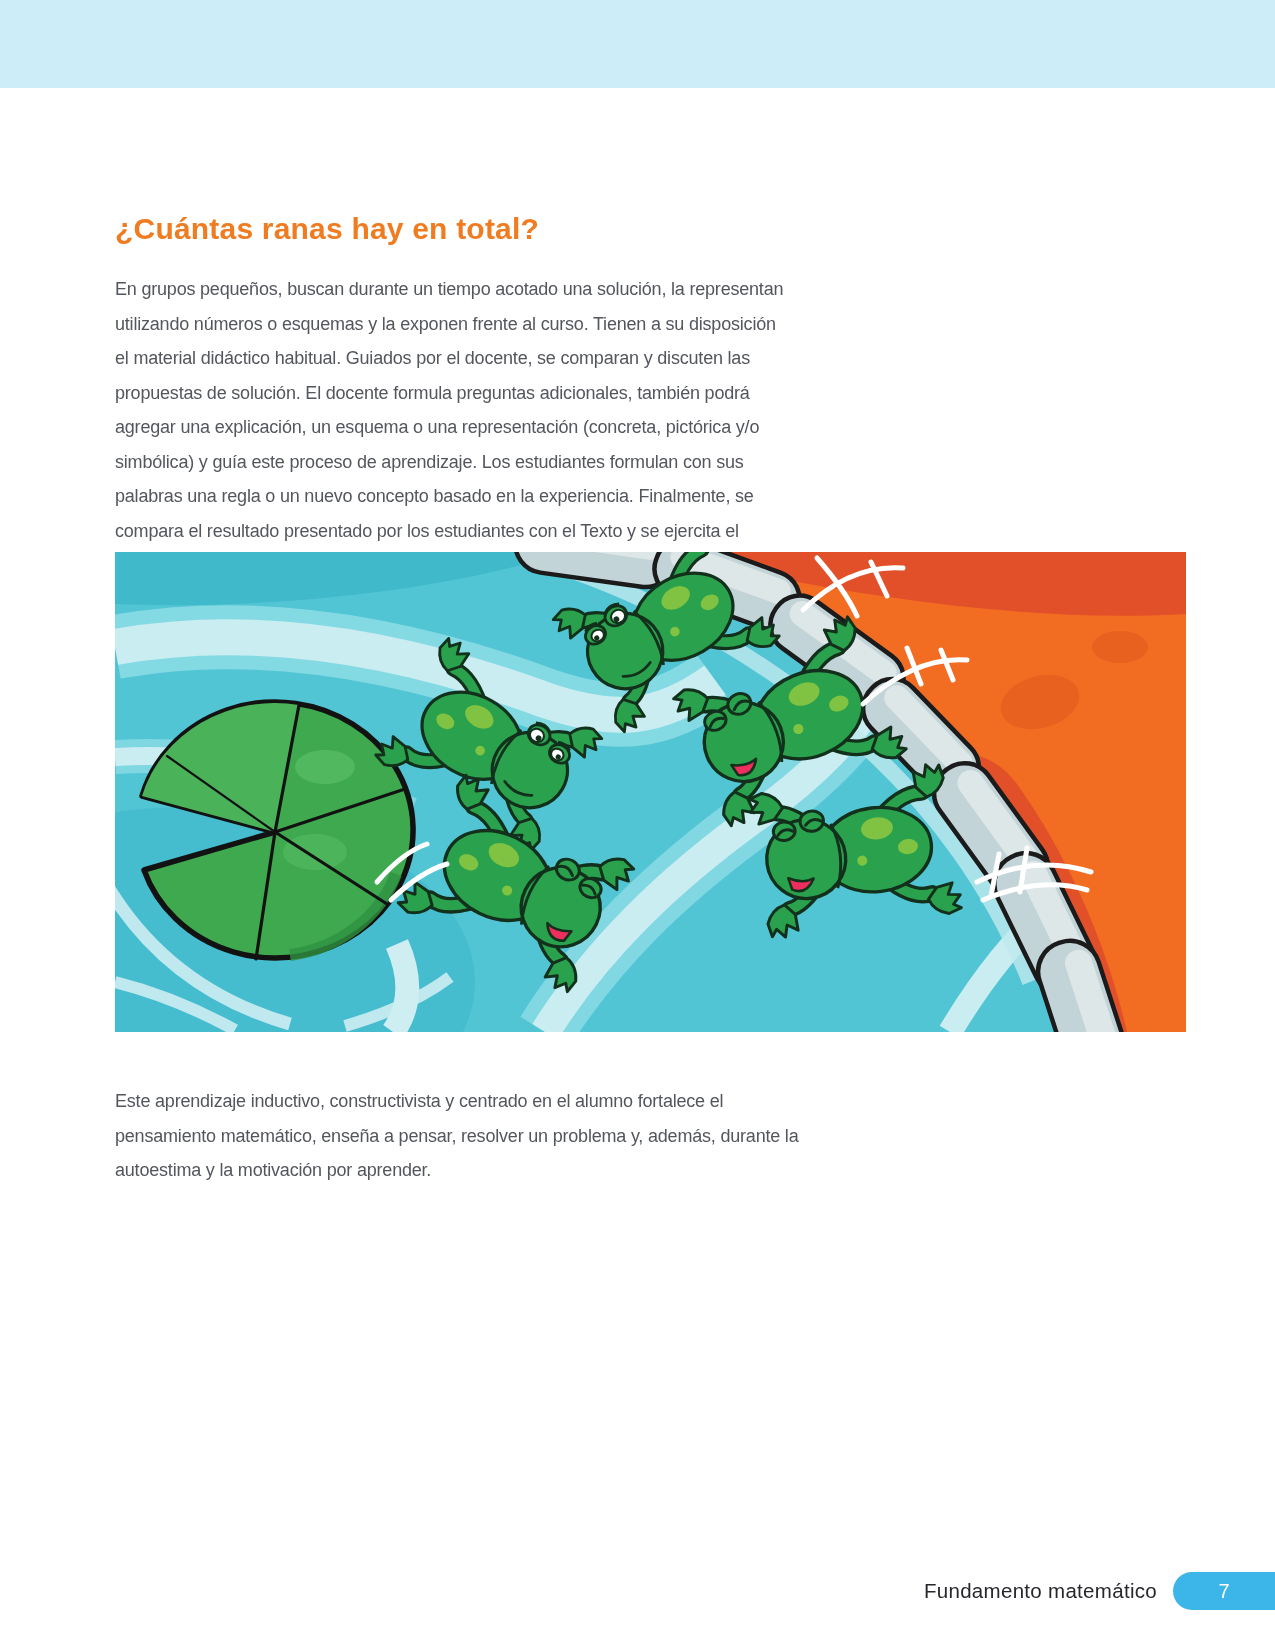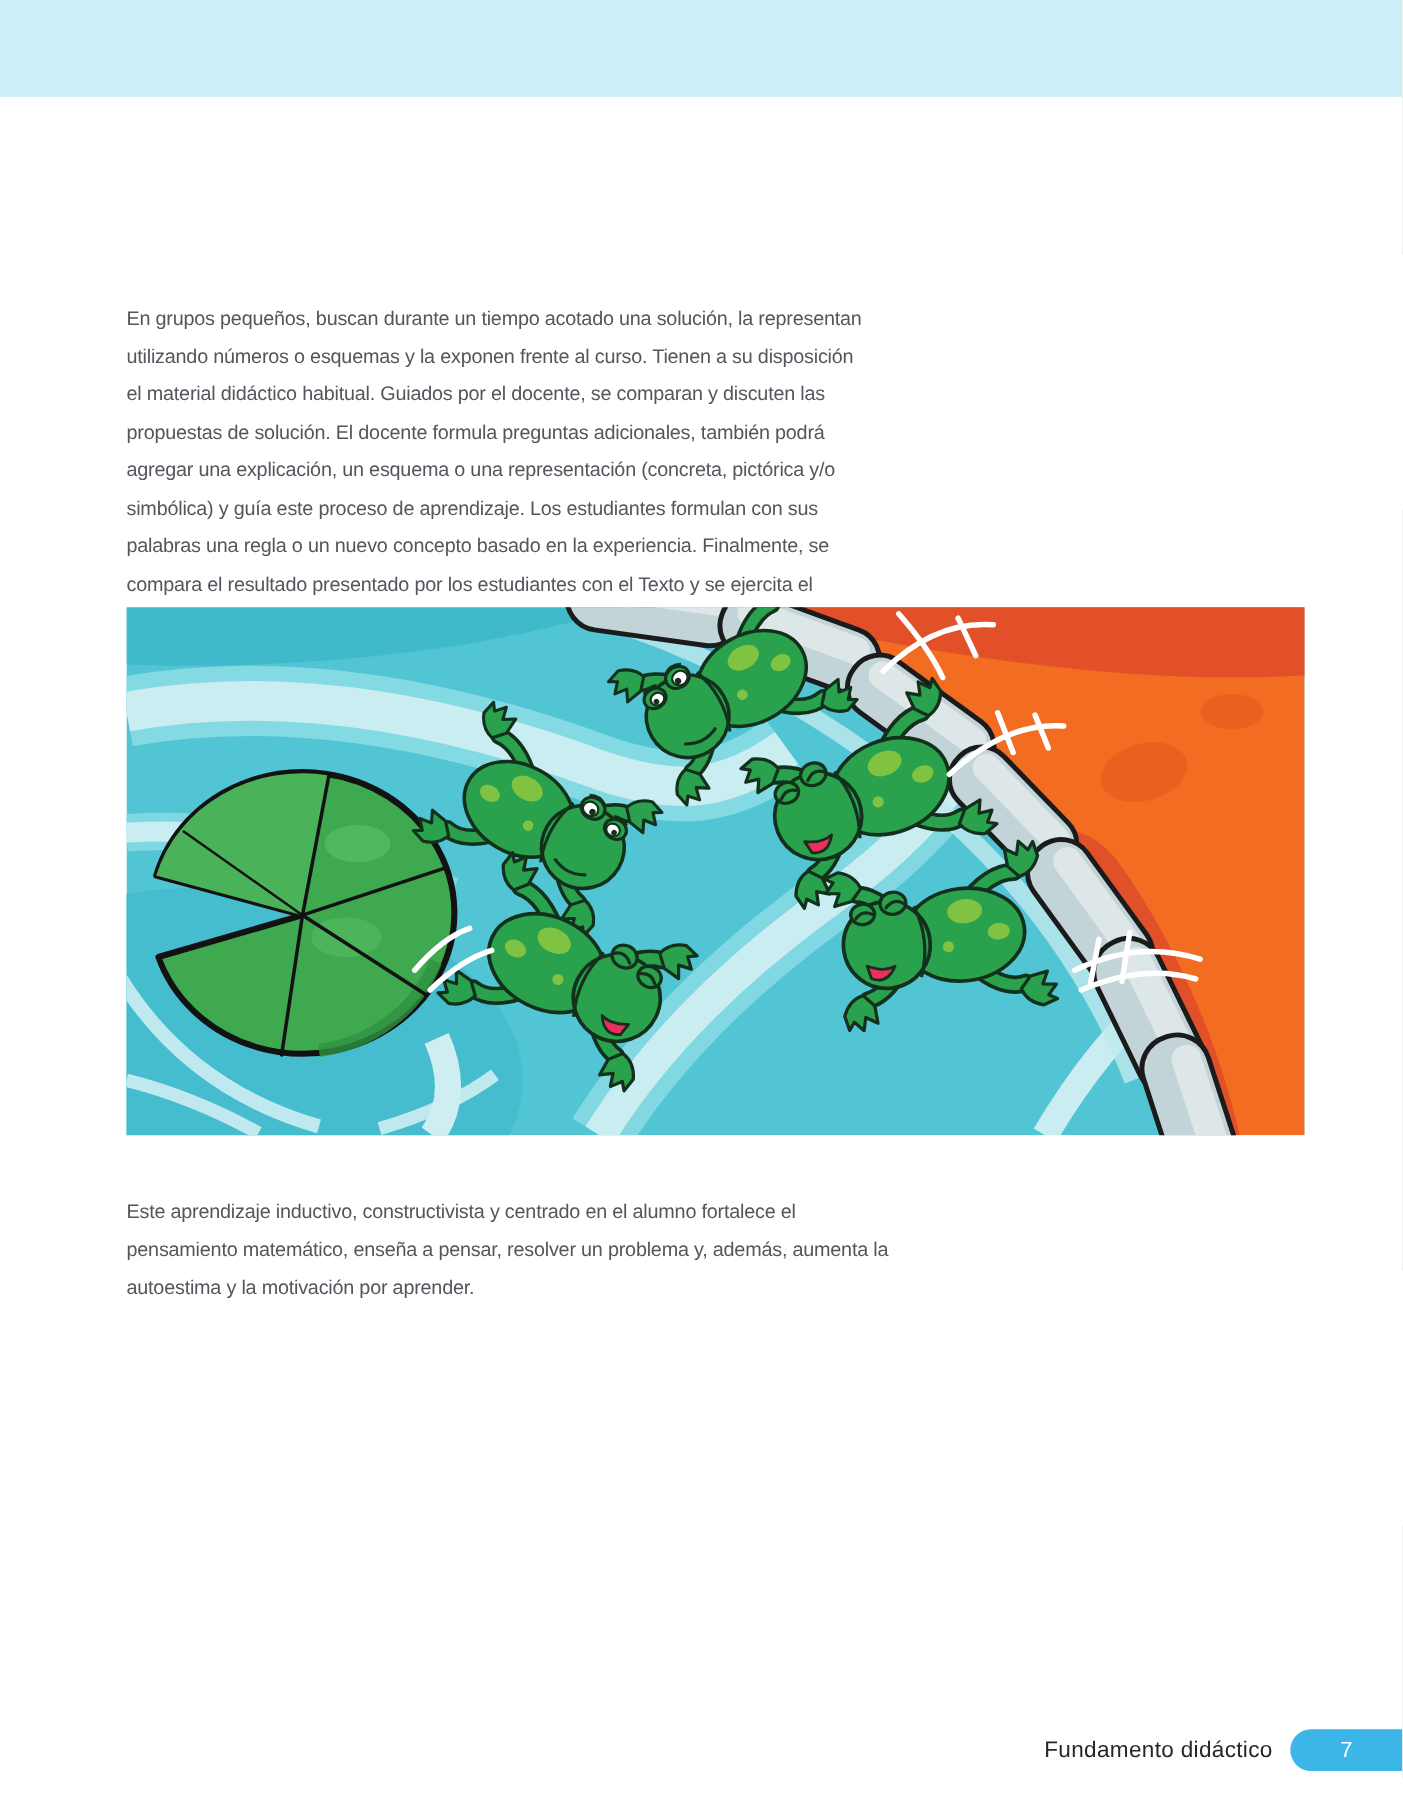--- a/index.html
+++ b/index.html
@@ -31,20 +31,21 @@
     display:flex;align-items:center;justify-content:center;font-size:20px;
   }
 </style>
 </head>
 <body>
 
 <div class="page">
 
   <div class="top-band"></div>
 
+  <h1 class="heading">¿Cuántas ranas hay en total?</h1>
 
   <p class="para para-1">En grupos pequeños, buscan durante un tiempo acotado una solución, la representan
 utilizando números o esquemas y la exponen frente al curso. Tienen a su disposición
 el material didáctico habitual. Guiados por el docente, se comparan y discuten las
 propuestas de solución. El docente formula preguntas adicionales, también podrá
 agregar una explicación, un esquema o una representación (concreta, pictórica y/o
 simbólica) y guía este proceso de aprendizaje. Los estudiantes formulan con sus
 palabras una regla o un nuevo concepto basado en la experiencia. Finalmente, se
 compara el resultado presentado por los estudiantes con el Texto y se ejercita el
 nuevo conocimiento.</p>
@@ -210,21 +211,21 @@
         <path d="M868,348 Q925,324 972,338"></path>
         <path d="M884,302 L876,344"></path>
         <path d="M912,296 L905,340"></path>
         <path d="M262,330 Q288,300 312,292"></path>
         <path d="M276,348 Q305,320 332,312"></path>
       </g>
     </svg>
   </div>
 
   <p class="para para-2">Este aprendizaje inductivo, constructivista y centrado en el alumno fortalece el
-pensamiento matemático, enseña a pensar, resolver un problema y, además, aumenta la
+pensamiento matemático, enseña a pensar, resolver un problema y, además, durante la
 autoestima y la motivación por aprender.</p>
 
-  <div class="footer-label">Fundamento didáctico</div>
+  <div class="footer-label">Fundamento matemático</div>
   <div class="page-badge">
     <span>7</span>
   </div>
 
 </div>
 
 </body></html>

